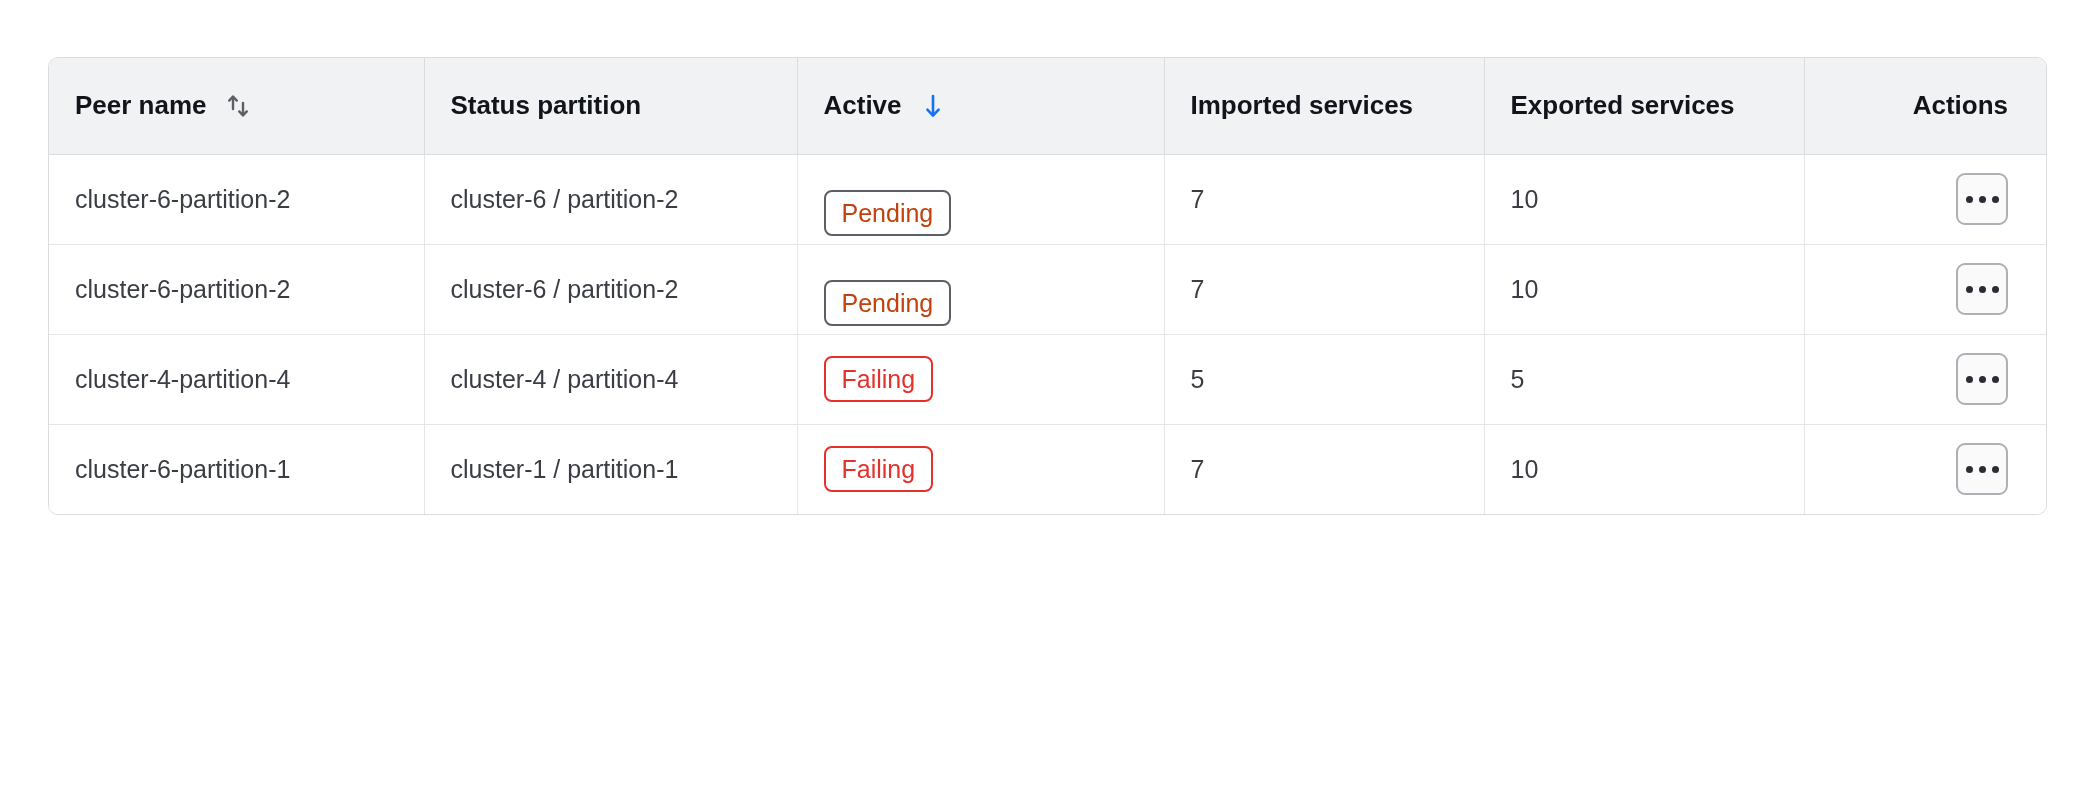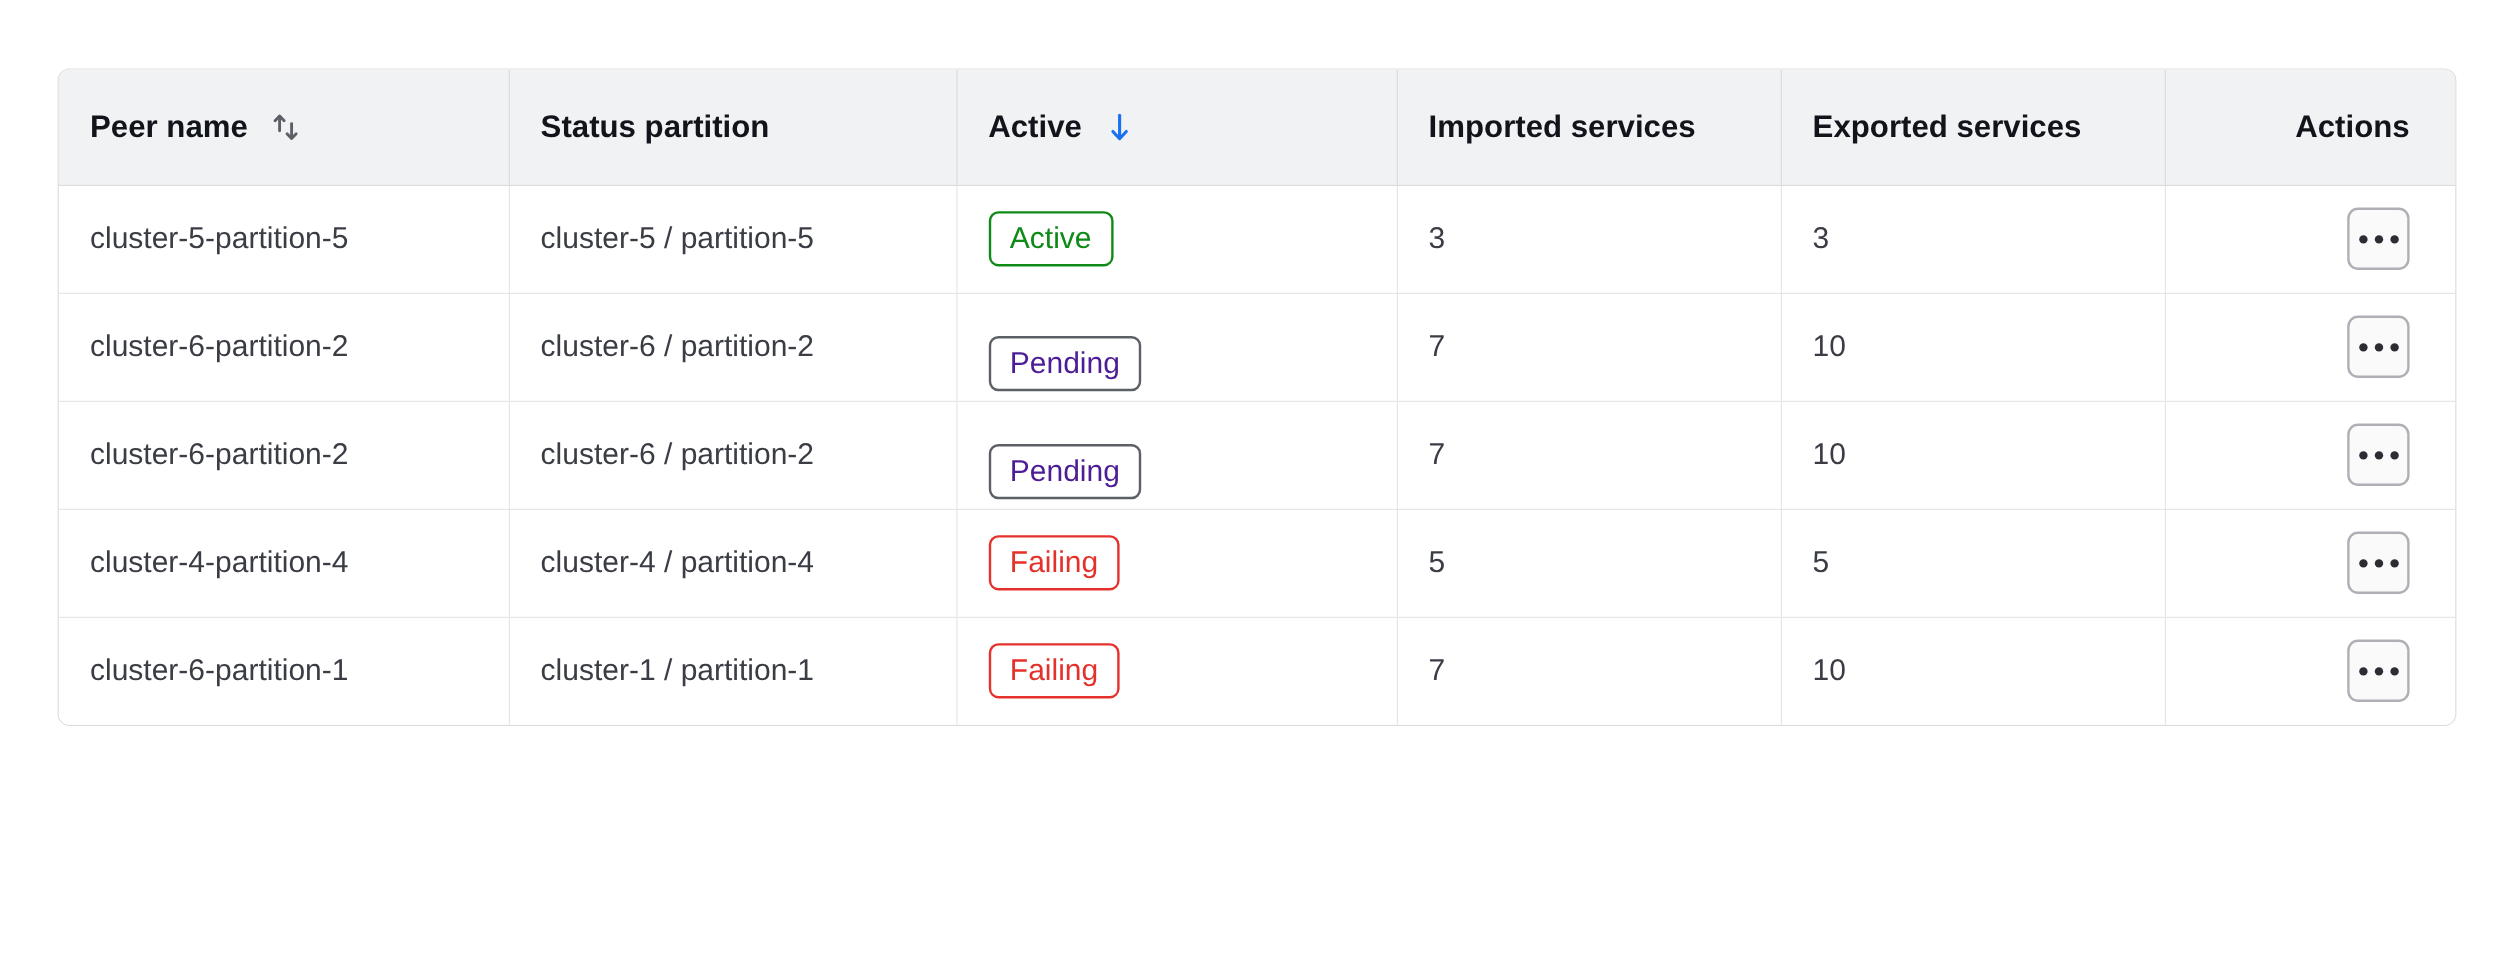--- a/index.html
+++ b/index.html
@@ -120,21 +120,21 @@
   .badge.active {
     border-color: #0E8A16;
     color: #0E8A16;
   }
   .badge.starting {
     border-color: #9B30F0;
     color: #9B30F0;
   }
   .badge.pending {
     border-color: #5C5F66;
-    color: #4c1d95;
+    color: #c2410c;
     margin-top: 28px;
   }
   .badge.failing {
     border-color: #E5312B;
     color: #E5312B;
   }
 
   
   .action-btn {
     display: inline-flex;
@@ -241,38 +241,20 @@
             <span class="th-inner right">
               <span>Actions</span>
             </span>
           </th>
 
         </tr>
       </thead>
 
       <tbody>
 
-        <tr>
-          <td>cluster-5-partition-5</td>
-          <td>cluster-5 / partition-5</td>
-          <td>
-            <span class="badge active">Active</span>
-          </td>
-          <td>3</td>
-          <td>3</td>
-          <td>
-            <button class="action-btn">
-              <span class="dots">
-                  <i></i>
-                  <i></i>
-                  <i></i>
-                </span>
-            </button>
-          </td>
-        </tr>
 
 
         <tr>
           <td>cluster-6-partition-2</td>
           <td>cluster-6 / partition-2</td>
           <td>
             <span class="badge pending">Pending</span>
           </td>
           <td>7</td>
           <td>10</td>

